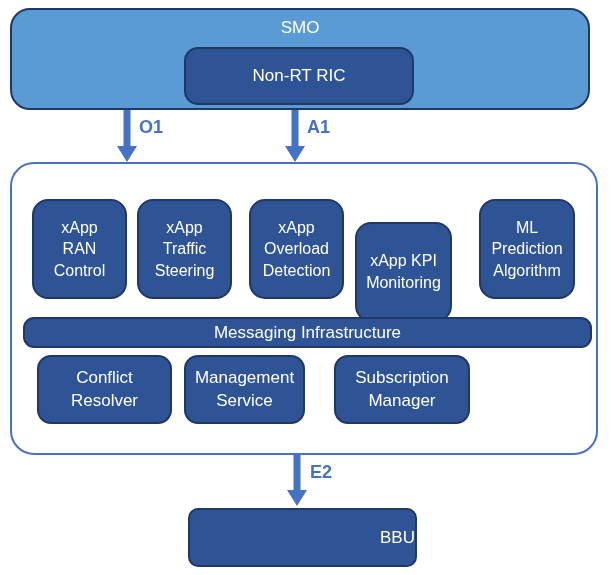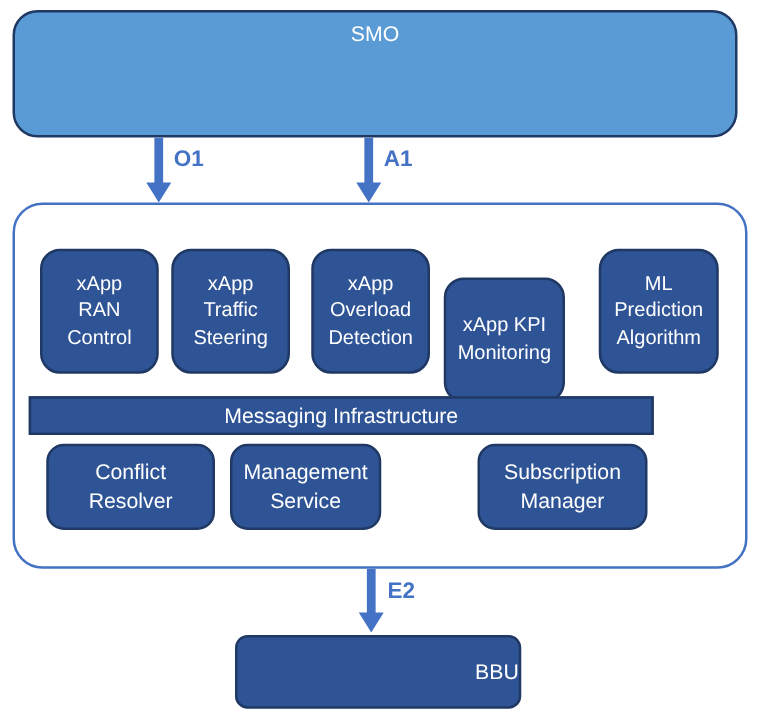--- a/index.html
+++ b/index.html
@@ -94,34 +94,34 @@
     line-height: 1.35;
   }
   .xapp-1 { left: 20px;  width: 95px; }
   .xapp-2 { left: 125px; width: 95px; }
   .xapp-3 { left: 237px; width: 95px; }
   .xapp-4 { left: 343px; width: 97px; margin-top: 23px; }
   .xapp-5 { left: 467px; width: 96px; }
   
   .messaging-bar {
     left: 11px; top: 153px;
-    width: 500px; height: 31px;
-    border-radius: 0;
+    width: 569px; height: 31px;
+    border-radius: 11px;
     font-size: 17px;
   }
   
   .svc {
     top: 191px; height: 69px;
     border-radius: 14px;
     font-size: 17px;
     line-height: 1.3;
   }
   .svc-1 { left: 25px;  width: 135px; }
   .svc-2 { left: 172px; width: 121px; }
-  .svc-3 { left: 322px; width: 136px; margin-left: 48px; }
+  .svc-3 { left: 322px; width: 136px; }
   .svc-4 { left: 468px; width: 94px; }
   
   .bbu-box {
     position: absolute;
     left: 188px; top: 508px;
     width: 229px; height: 59px;
     background: #2F5496;
     border: 2.5px solid #1F3864;
     border-radius: 10px;
     box-sizing: border-box;
@@ -132,20 +132,23 @@
     font-size: 17px;
   }
 </style>
 </head>
 <body>
 
 <div class="canvas">
 
   <div class="smo-box">
     <div class="smo-label">SMO</div>
+    <div class="nonrt-box">
+      <span>Non-RT RIC</span>
+    </div>
   </div>
 
   <svg class="arrow arrow-o1" viewBox="0 0 20 52">
     <rect x="6.5" y="0" width="7" height="37" fill="#4472C4"></rect>
     <polygon points="0,36 20,36 10,52" fill="#4472C4"></polygon>
   </svg>
   <div class="if-label if-o1">O1</div>
 
   <svg class="arrow arrow-a1" viewBox="0 0 20 52">
     <rect x="6.5" y="0" width="7" height="37" fill="#4472C4"></rect>

